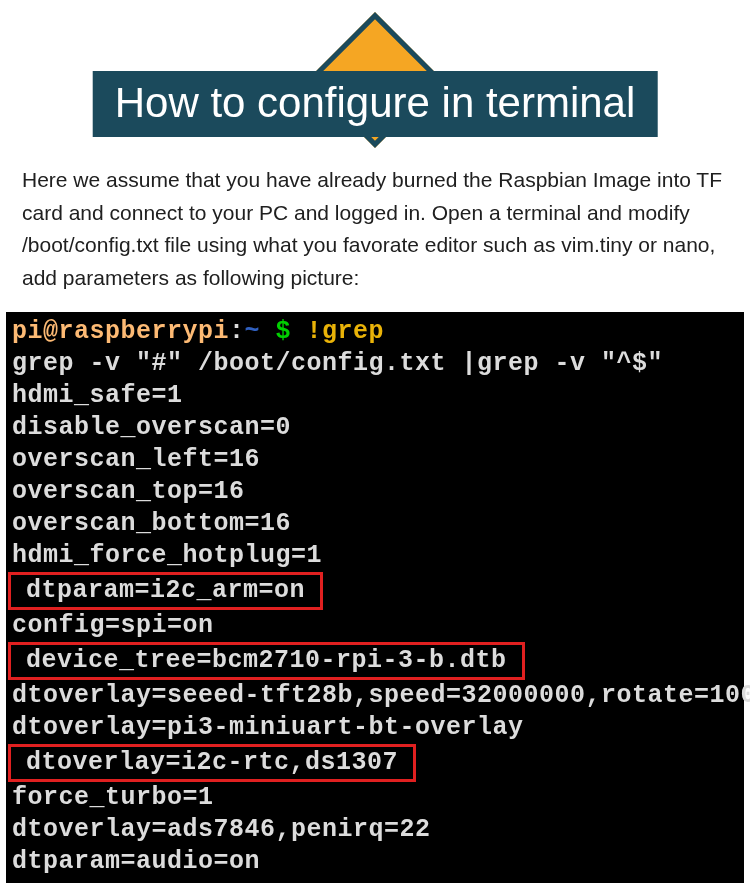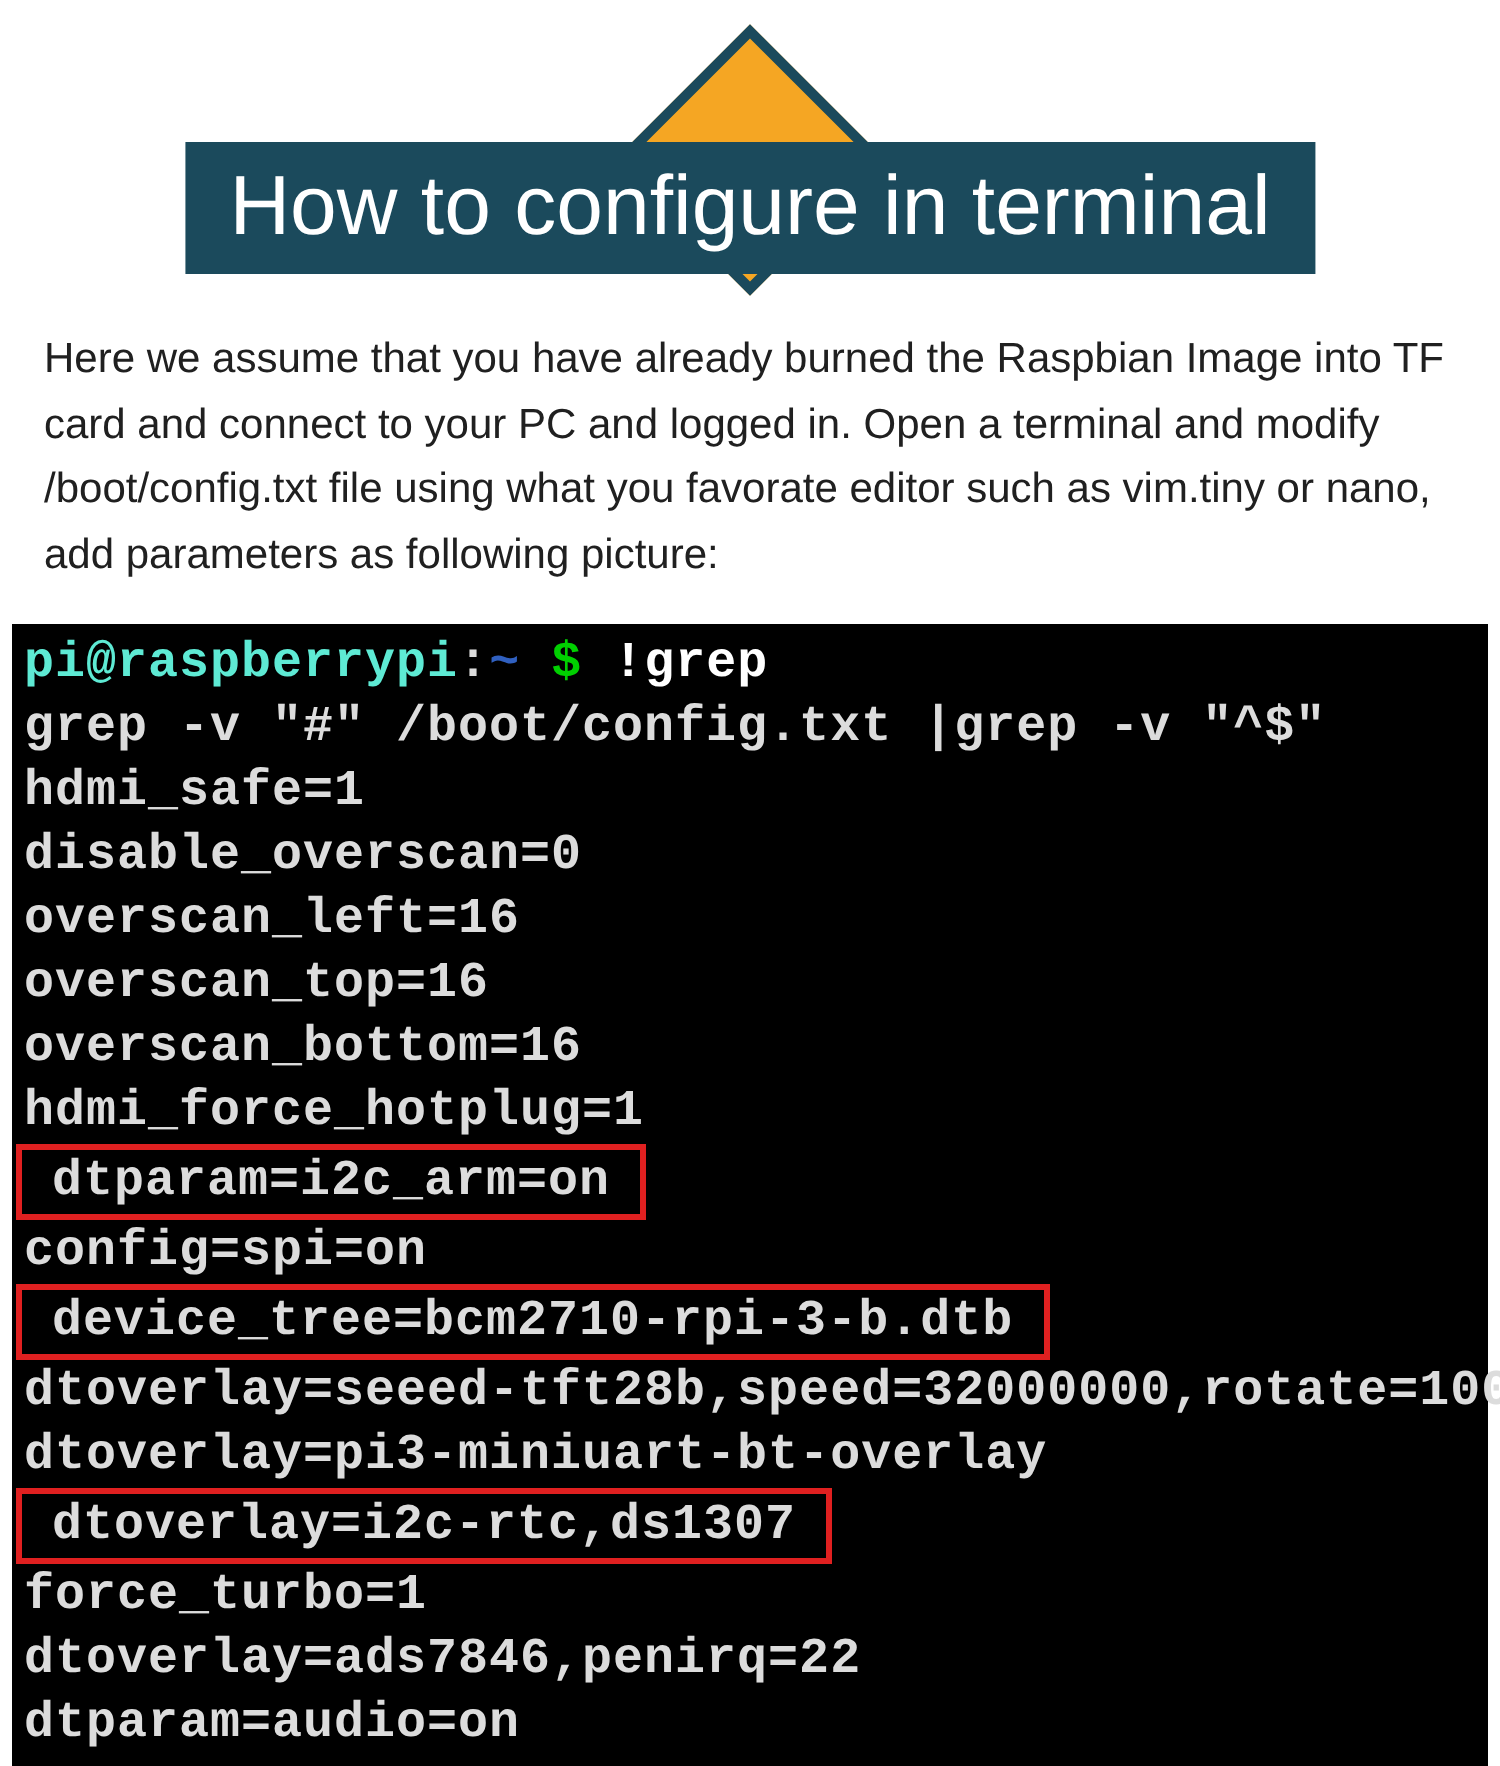--- a/index.html
+++ b/index.html
@@ -52,24 +52,24 @@
     padding: 4px 6px 6px 6px;
     font-family: "Courier New", monospace;
     font-size: 25px;
     font-weight: bold;
     line-height: 1.28;
     color: #dcdcdc;
     letter-spacing: 0.5px;
     position: relative;
   }
   .terminal .line { white-space: pre; position: relative; }
-  .user { color: #5eead4; }
+  .user { color: #fdba74; }
   .tilde { color: #3060c0; }
   .dollar { color: #00d000; }
-  .cmd { color: #ffffff; text-align: right; }
+  .cmd { color: #eab308; text-align: right; }
   .out { color: #dcdcdc; }
   .boxed {
     display: inline-block;
     border: 3px solid #e02020;
     padding: 0 15px;
     margin-left: -4px;
   }
 </style>
 </head>
 <body>

